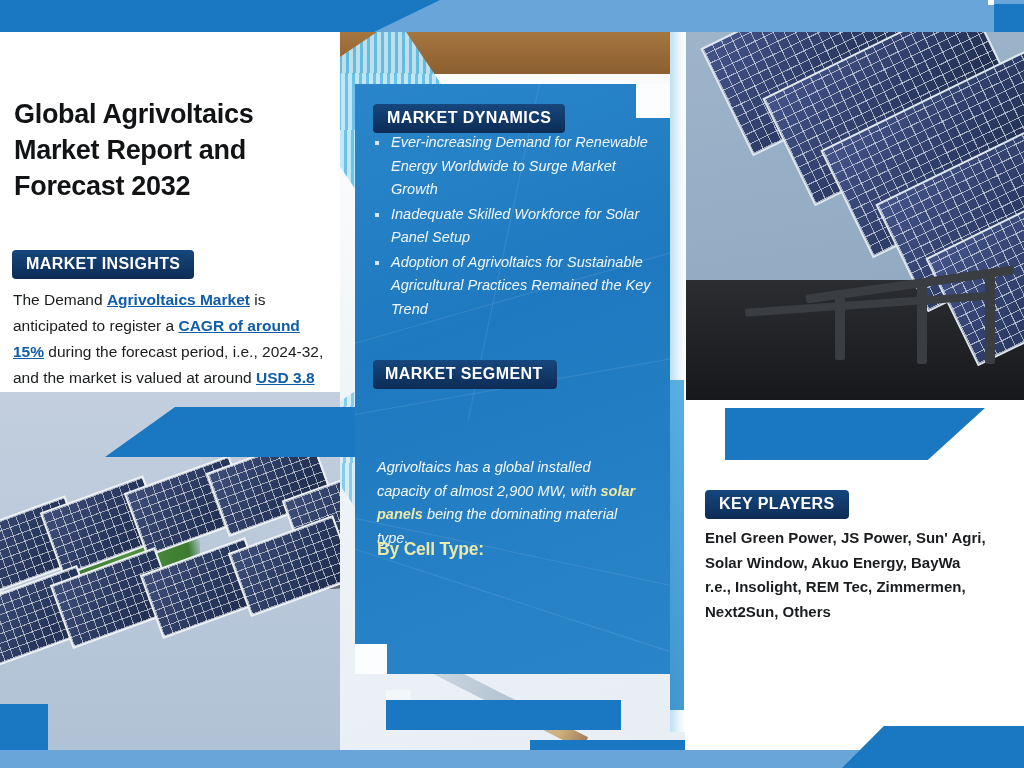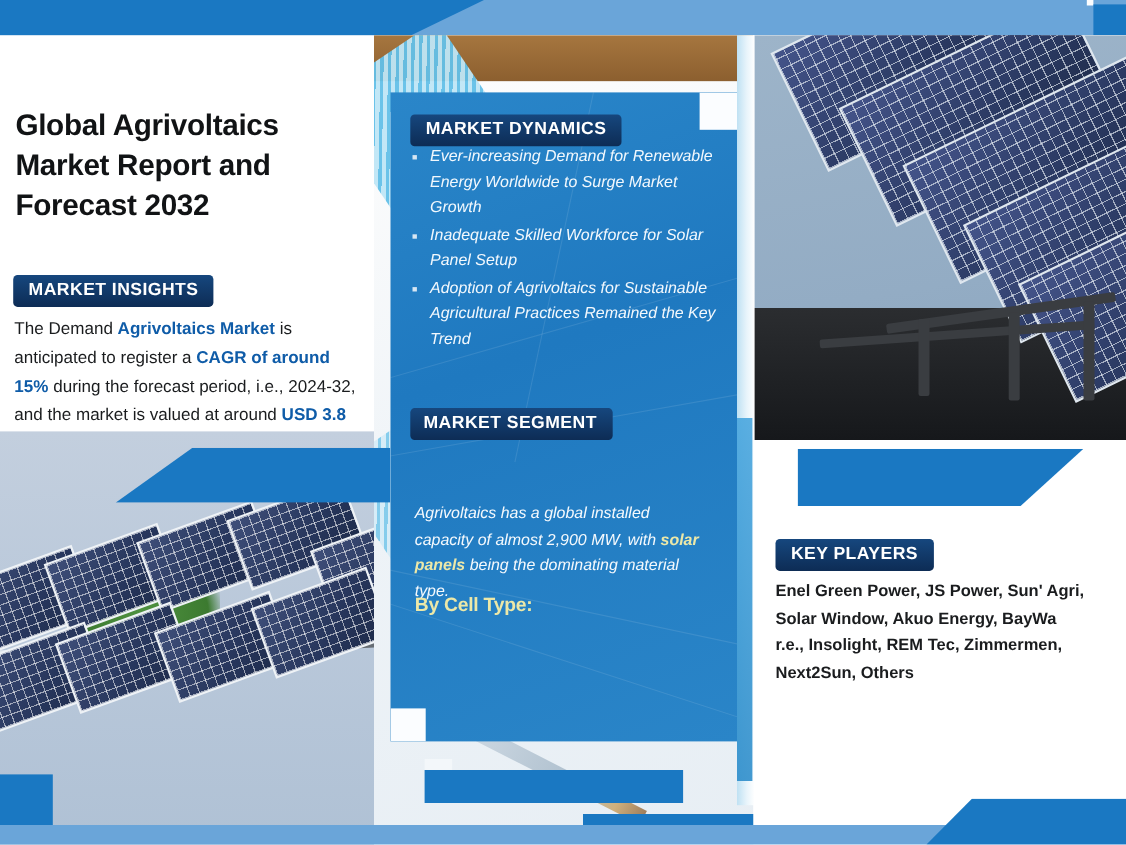--- a/index.html
+++ b/index.html
@@ -66,21 +66,21 @@
     padding:5px 14px 6px 14px;
     font-size:16px;
     white-space:nowrap;
   }
   .badge-insights { position:absolute; left:12px; top:194px; }
 
   .left-para {
     position:absolute; left:13px; top:231px; width:312px;
     font-size:15.5px; line-height:26px; color:#1a1c1e;
   }
-  .left-para b { color:#0f5ca8; font-weight:bold; }
+  .left-para b { color:#0f5ca8; font-weight:bold;text-decoration:underline; }
 
   
   .left-photo {
     position:absolute; left:0; top:360px; width:340px; height:408px;
     overflow:hidden;
   }
   .lp-sky {
     position:absolute; inset:0;
     background:linear-gradient(180deg,#c3cfde 0%, #b9c8da 45%, #aec0d4 100%);
   }
@@ -179,21 +179,21 @@
     position:absolute; background:rgba(255,255,255,.10);
   }
   .cp-notch-tr {
     position:absolute; right:0; top:0; width:34px; height:34px; background:#fbfdff; z-index:9;
   }
   .cp-notch-bl {
     position:absolute; left:0; bottom:0; width:32px; height:30px; background:#fbfdff; z-index:9;
   }
 
   .badge-dyn { position:absolute; left:18px; top:20px; z-index:11; }
-  .badge-seg { position:absolute; left:18px; top:287px; z-index:11;padding-left:12px; }
+  .badge-seg { position:absolute; left:18px; top:276px; z-index:11;padding-left:12px; }
 
   .bullets {
     position:absolute; left:18px; top:47px; width:280px; z-index:11;
     list-style:none;
     font-style:italic;
   }
   .bullets li {
     position:relative; padding-left:18px;
     font-size:14.5px; line-height:23.5px; color:#f2f8fd; margin-bottom:1px;
   }

